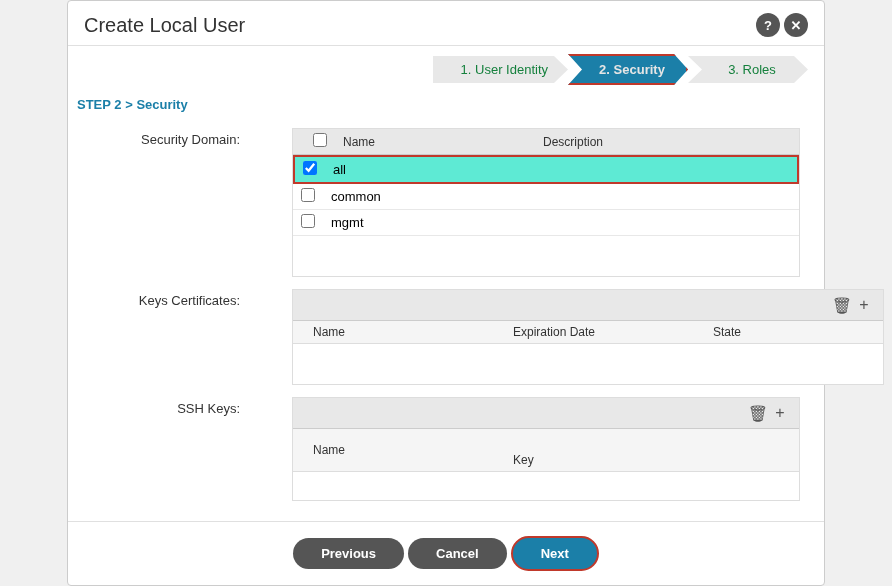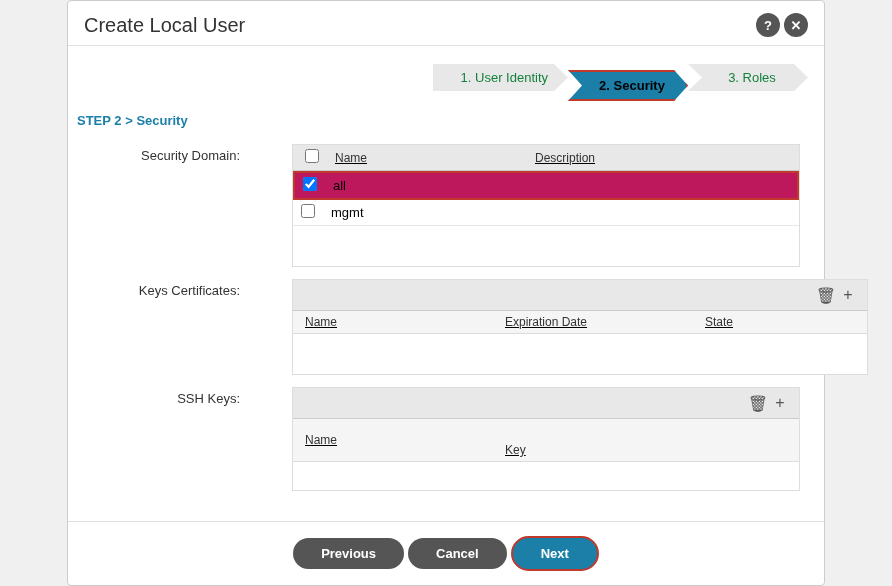--- a/index.html
+++ b/index.html
@@ -69,26 +69,25 @@
       position: relative;
       clip-path: polygon(0 0, calc(100% - 14px) 0, 100% 50%, calc(100% - 14px) 100%, 0 100%, 14px 50%);
       min-width: 120px;
       justify-content: center;
     }
     .step:first-child {
       clip-path: polygon(0 0, calc(100% - 14px) 0, 100% 50%, calc(100% - 14px) 100%, 0 100%);
     }
     .step.active {
       background: #1b7fa8;
-      color: #000000;
+      color: #e5e5e5;
       font-weight: bold;
       border: 2px solid #c0392b;
       outline: 2px solid #c0392b;
       z-index: 1;
-      margin-top: 16px;
     }
     .breadcrumb {
       padding: 4px 16px 8px 9px;
       color: #1b7fa8;
       font-size: 13px;
       font-weight: bold;
     }
     .content {
       padding: 8px 24px;
       flex: 1;
@@ -109,23 +108,22 @@
     }
     .section-content {
       flex: 1;
       background: #f5f5f5;
       border: 1px solid #ddd;
     }
     .table-header {
       display: flex;
       background: #e8e8e8;
       border-bottom: 1px solid #ccc;
-      padding: 4px 12px;
-      align-items: center;
-      text-decoration: underline;
+      padding: 4px 20px;
+      align-items: center;
     }
     .table-header-actions {
       display: flex;
       justify-content: flex-end;
       padding: 4px 8px;
       background: #e8e8e8;
       border-bottom: 1px solid #ccc;
     }
     .action-icon {
       width: 22px;
@@ -146,21 +144,21 @@
     .col-state { width: 150px; }
     .col-key { flex: 1; margin-top: 20px; }
     .table-row {
       display: flex;
       align-items: center;
       padding: 4px 8px;
       border-bottom: 1px solid #e8e8e8;
       background: #fff;
     }
     .table-row.selected {
-      background: #be185d;
+      background: #5eead4;
       border: 2px solid #c0392b;
     }
     .col-header {
       font-weight: normal;
       color: #333;
       font-size: 12px;
     }
     .empty-rows {
       height: 40px;
       background: #fff;
@@ -239,20 +237,27 @@
           <div class="col-check">
             <input type="checkbox" checked="" style="">
           </div>
           <div class="col-name">all</div>
           <div class="col-desc"></div>
         </div>
         <div class="table-row">
           <div class="col-check">
             <input type="checkbox" style="">
           </div>
+          <div class="col-name">common</div>
+          <div class="col-desc"></div>
+        </div>
+        <div class="table-row">
+          <div class="col-check">
+            <input type="checkbox" style="">
+          </div>
           <div class="col-name">mgmt</div>
           <div class="col-desc"></div>
         </div>
         <div class="empty-rows"></div>
       </div>
     </div>
 
     <div class="section-row">
       <div class="section-label">Keys Certificates:</div>
       <div class="section-content">

